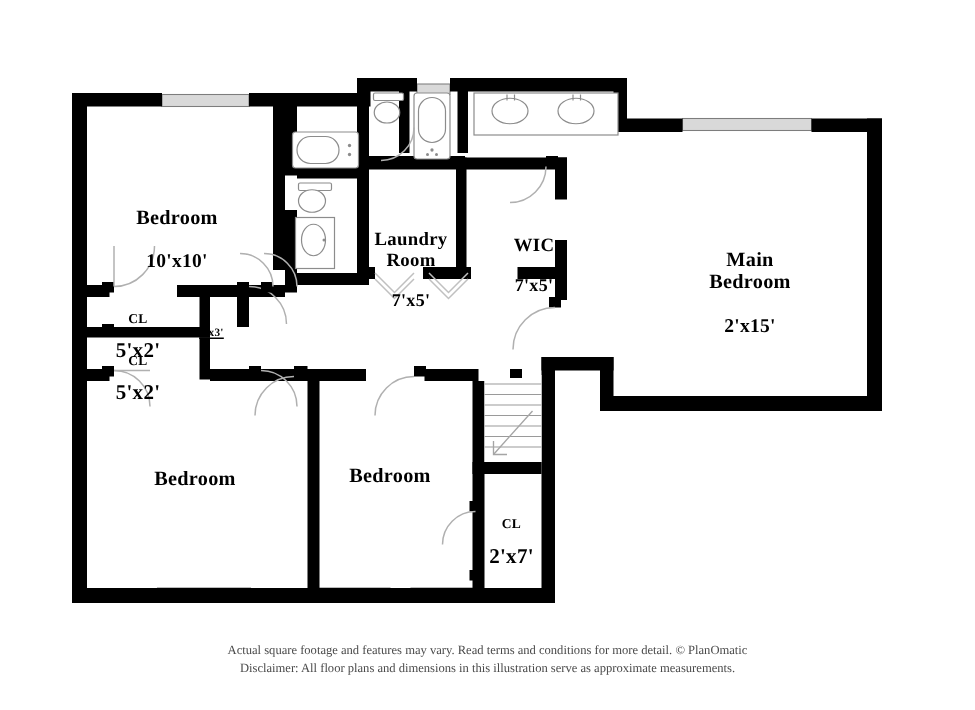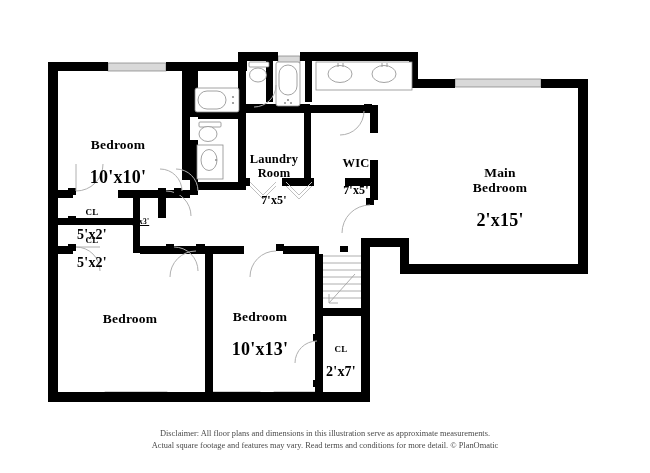--- a/index.html
+++ b/index.html
@@ -22,21 +22,21 @@
     font-family:"Liberation Serif", serif;
     font-weight:bold;
     color:#000;
     line-height:1.12;
     white-space:pre-line;
     letter-spacing:0.2px;
   }
   .rm-name{display:block;}
   .rm-dim{display:block;}
   .lbl-big{font-size:13.5px;}
-  .lbl-big .rm-dim{font-size:18px;}
+  .lbl-big .rm-dim{font-size:13px;}
   .lbl-mid{font-size:12.5px;}
   .lbl-mid .rm-dim{font-size:12px;}
   .lbl-sm{font-size:9px;}
   .lbl-sm .rm-dim{font-size:14px;}
   .lbl-xs{font-size:7.5px;text-decoration:underline;}
   .lbl-xs .rm-dim{font-size:7.5px;}
   #disclaimer{
     position:absolute;
     left:0;
     top:428px;
@@ -309,21 +309,20 @@
 Bedroom</span>
     <span class="rm-dim">2'x15'</span>
   </div>
 
   <div class="label lbl-big" style="left:80px;top:296px;width:100px;">
     <span class="rm-name">Bedroom</span>
   </div>
 
   <div class="label lbl-big" style="left:210px;top:294px;width:100px;">
     <span class="rm-name">Bedroom</span>
-    <span class="rm-dim">10'x13'</span>
   </div>
 
   <div class="label lbl-sm" style="left:62px;top:197px;width:60px;">
     <span class="rm-name">CL</span>
     <span class="rm-dim">5'x2'</span>
   </div>
 
   <div class="label lbl-sm" style="left:62px;top:225px;width:60px;">
     <span class="rm-name">CL</span>
     <span class="rm-dim">5'x2'</span>
@@ -333,17 +332,17 @@
     <span class="rm-dim">2'x3'</span>
   </div>
 
   <div class="label lbl-sm" style="left:312px;top:334px;width:58px;">
     <span class="rm-name">CL</span>
     <span class="rm-dim">2'x7'</span>
   </div>
 
   
   <div id="disclaimer">
+    <span class="dline">Actual square footage and features may vary. Read terms and conditions for more detail. © PlanOmatic</span>
     <span class="dline">Disclaimer: All floor plans and dimensions in this illustration serve as approximate measurements.</span>
-    <span class="dline">Actual square footage and features may vary. Read terms and conditions for more detail. © PlanOmatic</span>
   </div>
 
 </div>
 
 </body></html>

